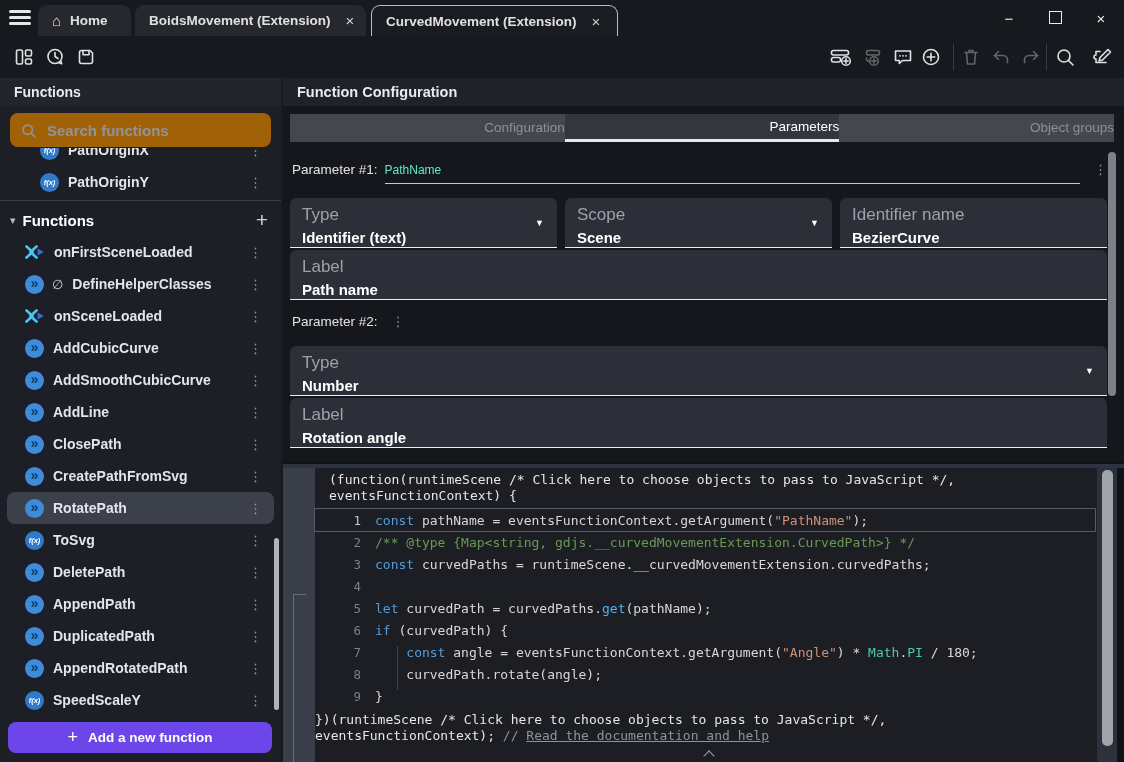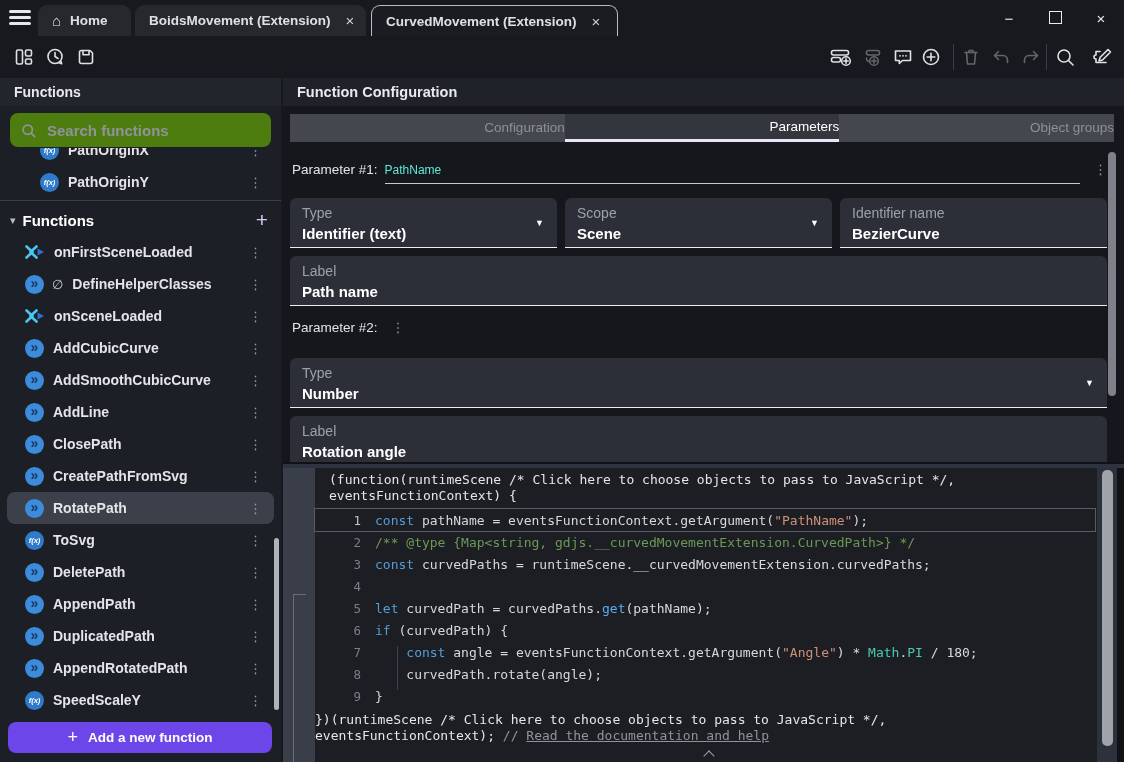--- a/index.html
+++ b/index.html
@@ -31,21 +31,21 @@
   .previewbtn .blabel{font-size:13px;font-weight:700;color:#f2f2f4;}
   .prevdrop{width:29px;border-left:1px solid #71747c;display:flex;align-items:center;justify-content:center;cursor:pointer;}
   .chev{width:8px;height:8px;border-right:1.8px solid #e6e7ea;border-bottom:1.8px solid #e6e7ea;transform:rotate(45deg);margin-top:-4px;}
   .sharebtn{position:absolute;left:587px;top:42px;height:30px;background:var(--c-accent,#6c46e8);border-radius:8px;
             display:flex;align-items:center;gap:9px;padding:0 16px;cursor:pointer;}
   .sharebtn .blabel{font-size:13px;font-weight:700;color:#fff;}
   .tbdivider{position:absolute;top:8px;width:1px;height:26px;background:#3a3d45;}
   
   .sidebar{position:absolute;top:78px;left:0;width:281px;bottom:0;background:#1c1f25;}
   .panelheader{height:28px;line-height:28px;background:#22252c;font-size:14px;font-weight:600;color:#e9eaee;padding-left:14px;}
-  .searchbox{position:absolute;left:10px;right:10px;top:35px;height:34px;background:#4d7c0f;border-radius:8px;
+  .searchbox{position:absolute;left:10px;right:10px;top:35px;height:34px;background:#a16207;border-radius:8px;
              display:flex;align-items:center;padding:0 10px;box-sizing:border-box;gap:8px;}
   .searchbox input{flex:1;background:transparent;border:none;outline:none;color:#dfe1e6;font-size:15px;font-family:inherit;}
   .searchbox input::placeholder{color:#8f939b;font-weight:600;}
   .slist{position:absolute;left:0;right:0;top:70px;bottom:48px;overflow:hidden;}
   .slist-inner{margin-top:-14px;}
   .srow{height:32px;display:flex;align-items:center;margin:0 7px;padding-left:18px;border-radius:8px;position:relative;cursor:pointer;}
   .srow.ind{padding-left:33px;}
   .srow.sel{background:var(--c-selected_row,#3c404b);}
   .slabel{font-size:14px;font-weight:600;color:#e4e5e9;margin-left:9px;white-space:nowrap;}
   .pfx{color:#c6c9cf;font-size:13px;margin-left:8px;}
@@ -69,24 +69,24 @@
   .tabsrow{position:absolute;left:7px;right:10px;top:36px;height:28px;background:#45474e;display:flex;}
   .mtab{flex:1;text-align:right;line-height:28px;font-size:13.5px;font-weight:400;color:#8d9097;cursor:pointer;box-sizing:border-box;}
   .mtab.active{background:#33363d;color:#fff;border-bottom:3px solid var(--c-tab_underline,#e9e5f7);line-height:25px;}
   .params{position:absolute;left:7px;right:17px;top:72px;}
   .ptitle{display:flex;align-items:baseline;padding:10px 0 0 2px;height:30px;box-sizing:content-box;}
   .ptitle .plab{font-size:13.5px;color:#e3e4e8;}
   .pnamewrap{flex:1;border-bottom:1px solid #c7c9cf;margin-left:7px;padding-bottom:5px;}
   .pname{font-size:12px;font-weight:400;color:#5eead4;}
   .pkebab{color:#9da0a8;font-size:13px;margin-left:14px;cursor:pointer;}
   .fieldgrid{display:grid;grid-template-columns:1fr 1fr 1fr;gap:8px;margin-top:8px;}
-  .fieldfull{margin-top:8px;}
+  .fieldfull{margin-top:2px;}
   .field{position:relative;height:50px;background:#2c2f37;border-radius:6px 6px 0 0;border-bottom:1px solid #eceef2;
          padding:7px 12px 0 12px;box-sizing:border-box;cursor:pointer;}
-  .flabel{font-size:14px;color:#9da1a9;}
+  .flabel{font-size:17px;color:#9da1a9;}
   .fvalue{font-size:15px;font-weight:600;color:#fff;margin-top:4px;white-space:nowrap;}
   .fdrop{position:absolute;right:13px;top:20px;font-size:9px;color:#fff;}
   .pscroll{position:absolute;right:8px;top:74px;width:8px;height:244px;background:#7e8189;border-radius:4px;}
   
   .codearea{position:absolute;left:0;right:0;top:384px;bottom:0;background:#101216;}
   .codetopstrip{position:absolute;top:2px;left:0;right:0;height:4px;background:#2d3340;}
   .codemargin{position:absolute;left:0;top:6px;bottom:0;width:32px;background:#3a3e48;}
   .marginbracket{position:absolute;left:10px;top:126px;bottom:-2px;width:12px;border-left:1px solid #6a6e79;border-top:1px solid #6a6e79;}
   .codebody{position:absolute;left:32px;right:7px;top:6px;bottom:0;background:#1c1e23;
             font-family:"DejaVu Sans Mono",monospace;font-size:13px;}

